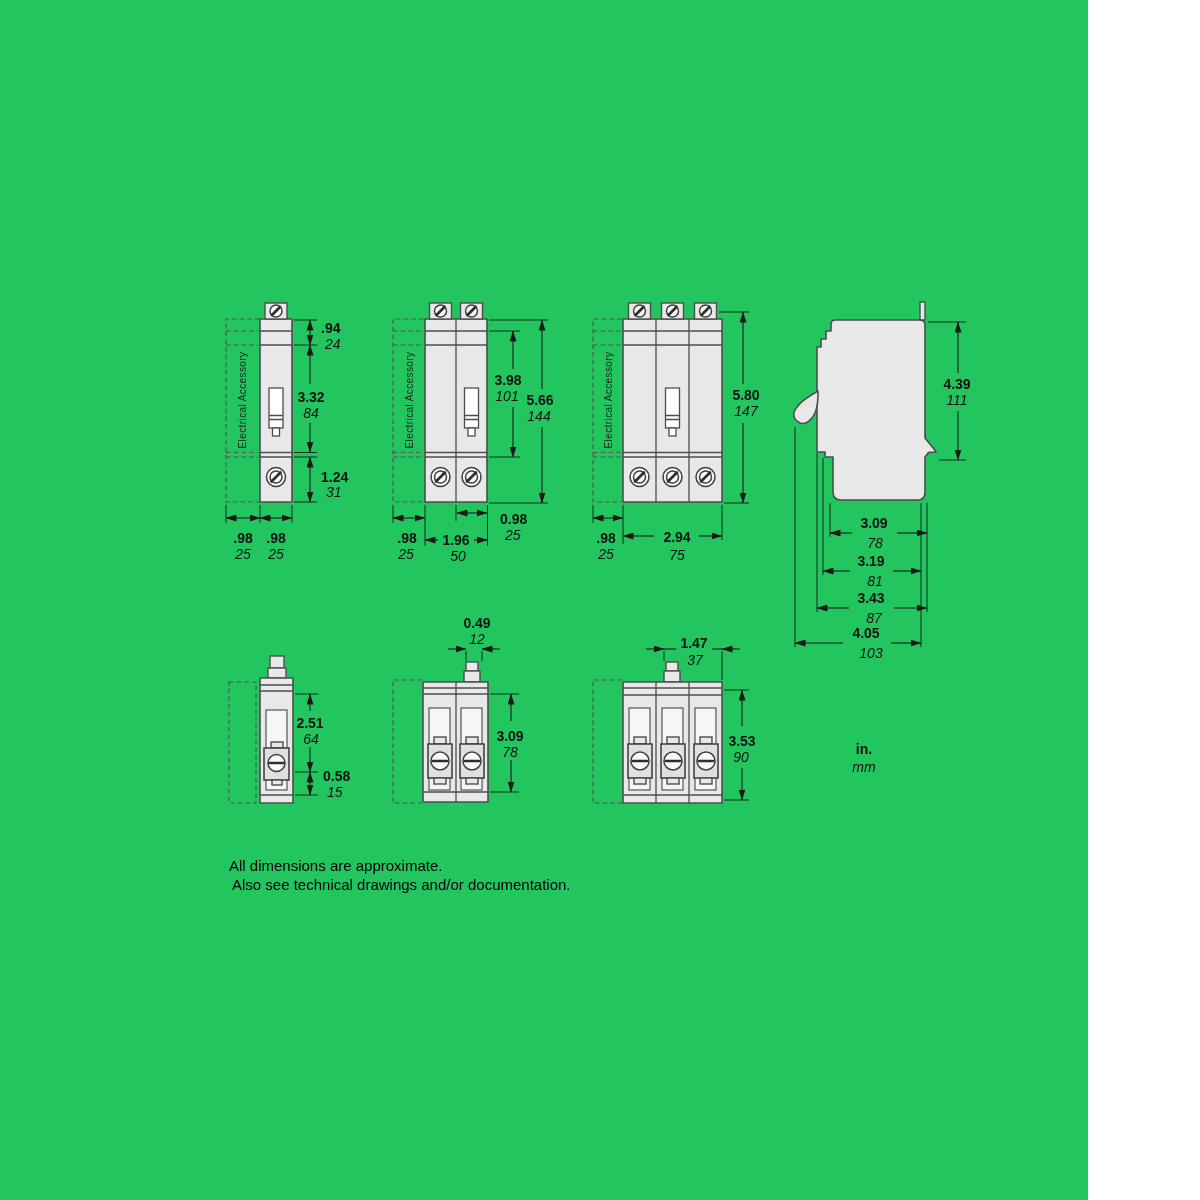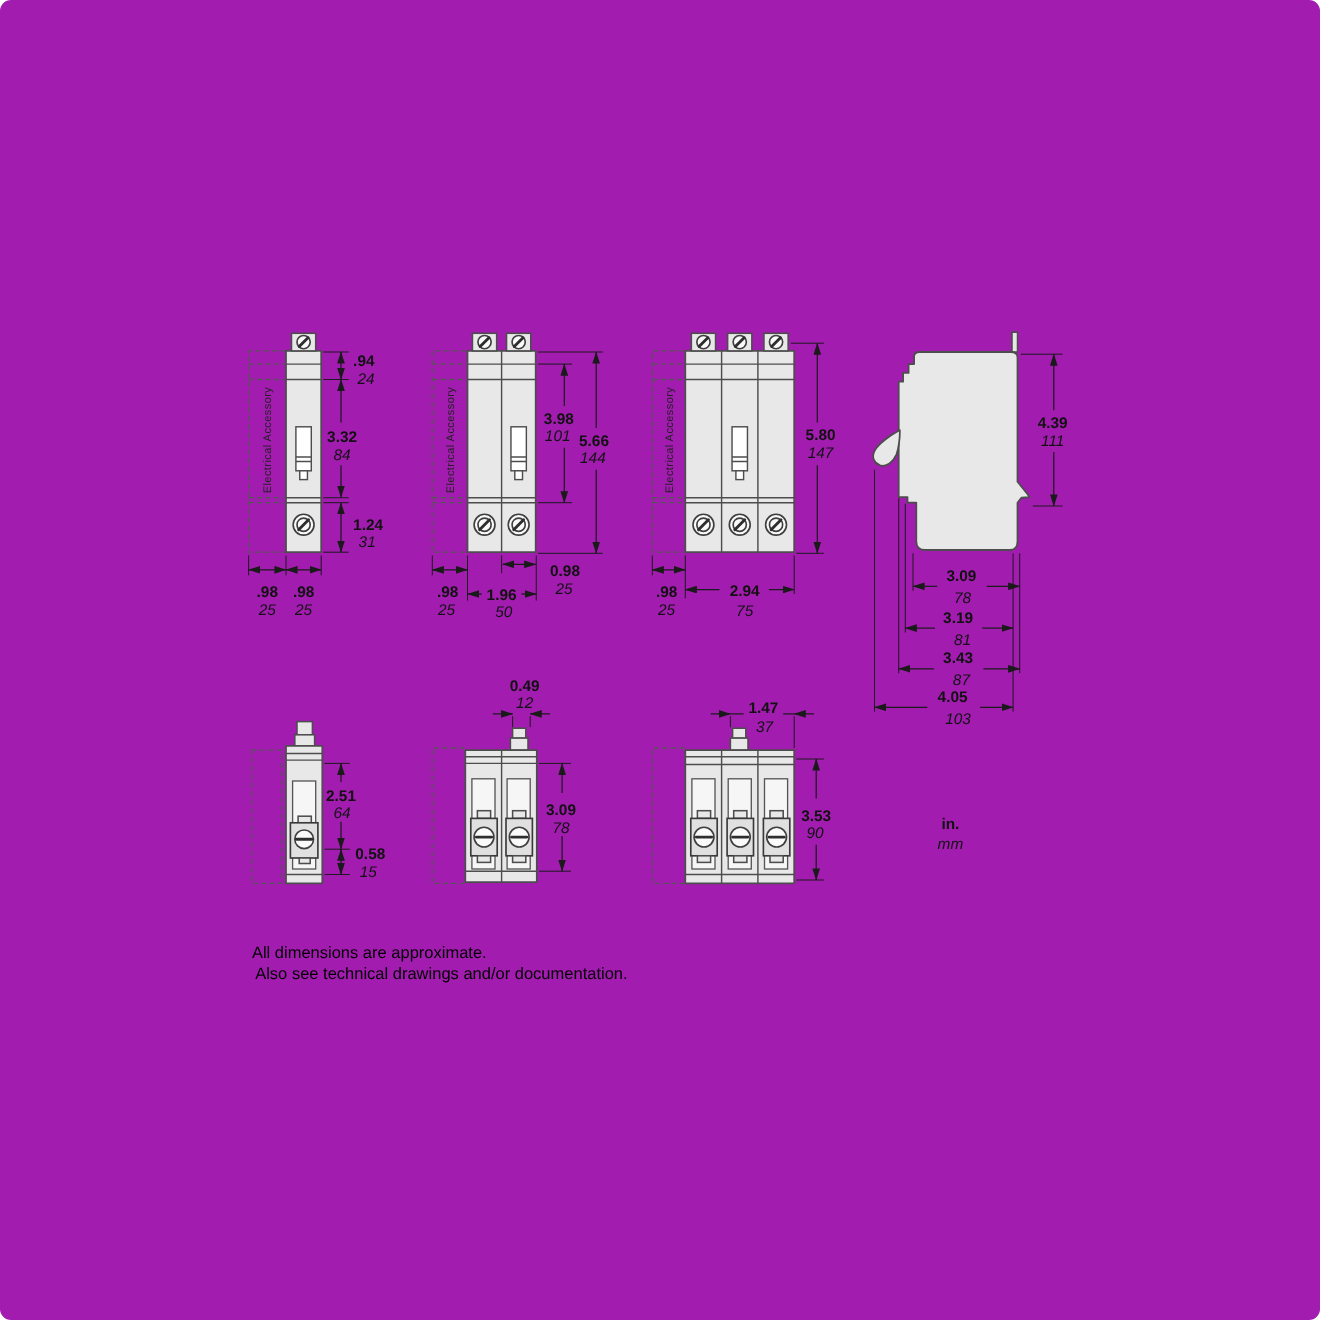--- a/index.html
+++ b/index.html
@@ -1,16 +1,16 @@
 <!DOCTYPE html>
 <html><head>
 <meta charset="utf-8">
 <style>
   html,body{margin:0;padding:0;background:#fff;}
-  .canvas{position:relative;width:1200px;height:1200px;background:#a21caf;overflow:hidden;border-radius:10px;}
+  .canvas{position:relative;width:1088px;height:1200px;background:#22c55e;overflow:hidden;}
   svg{position:absolute;left:0;top:0;}
   svg text{text-anchor:middle;}
   .body{fill:#e8e8e8;stroke:#4d4d4d;stroke-width:1.6;stroke-linejoin:round;}
   .blk{fill:#e8e8e8;stroke:#4d4d4d;stroke-width:1.4;}
   .fl{stroke:#4d4d4d;stroke-width:1.3;fill:none;}
   .wht{fill:#ffffff;stroke:#4d4d4d;stroke-width:1.3;}
   .scr{fill:#fafafa;stroke:#3f3f3f;stroke-width:1.5;}
   .slot{stroke:#2e2e2e;stroke-width:2.6;stroke-linecap:round;}
   .dash{fill:none;stroke:#555;stroke-width:1.2;stroke-dasharray:4.5 3.2;}
   .dim{stroke:#1a1a1a;stroke-width:1.1;fill:none;}

